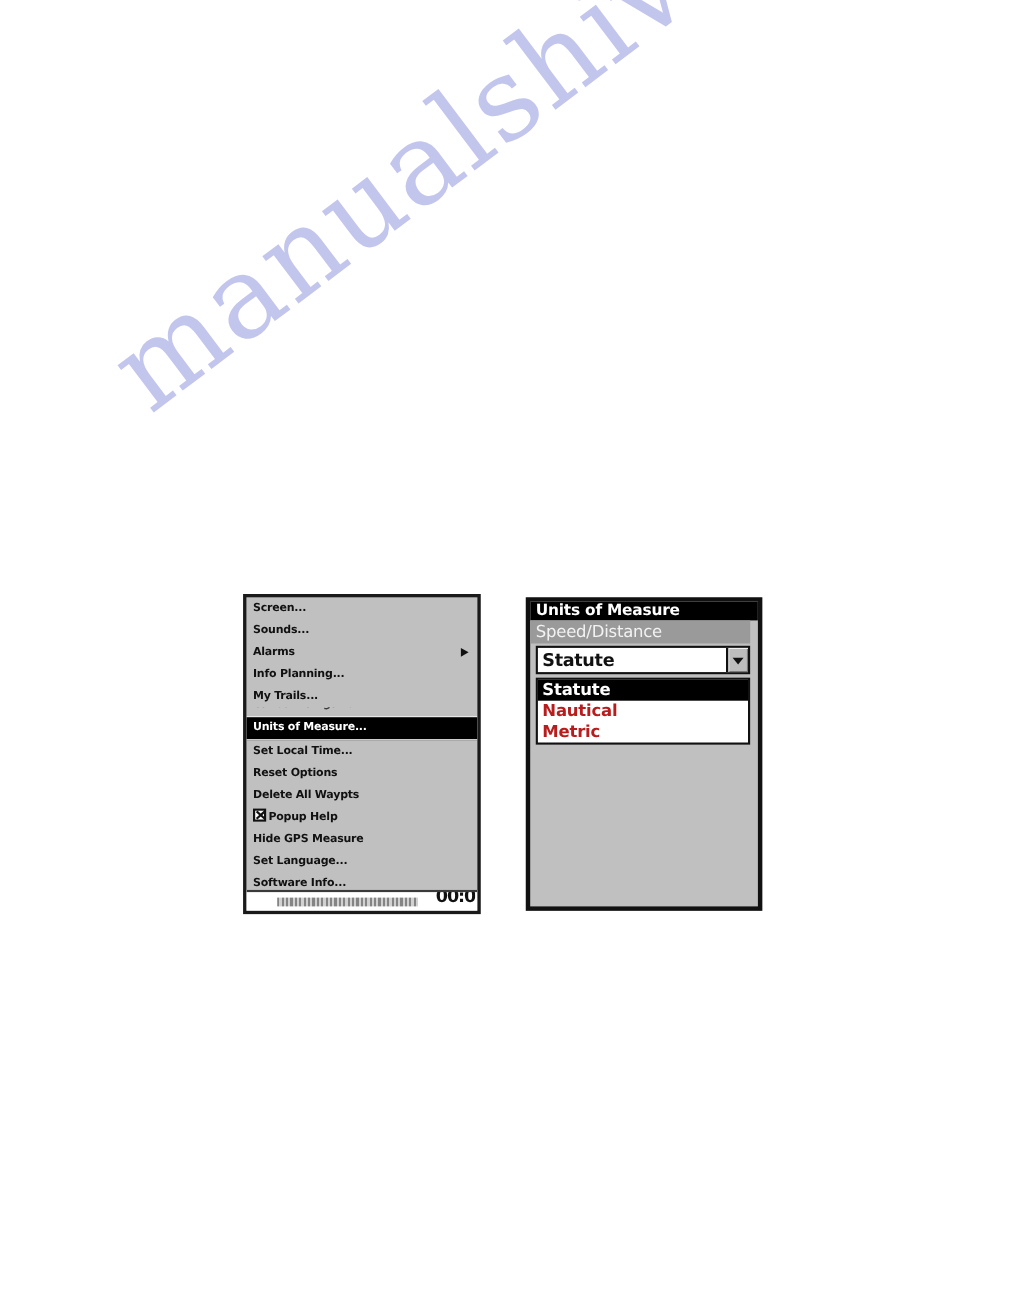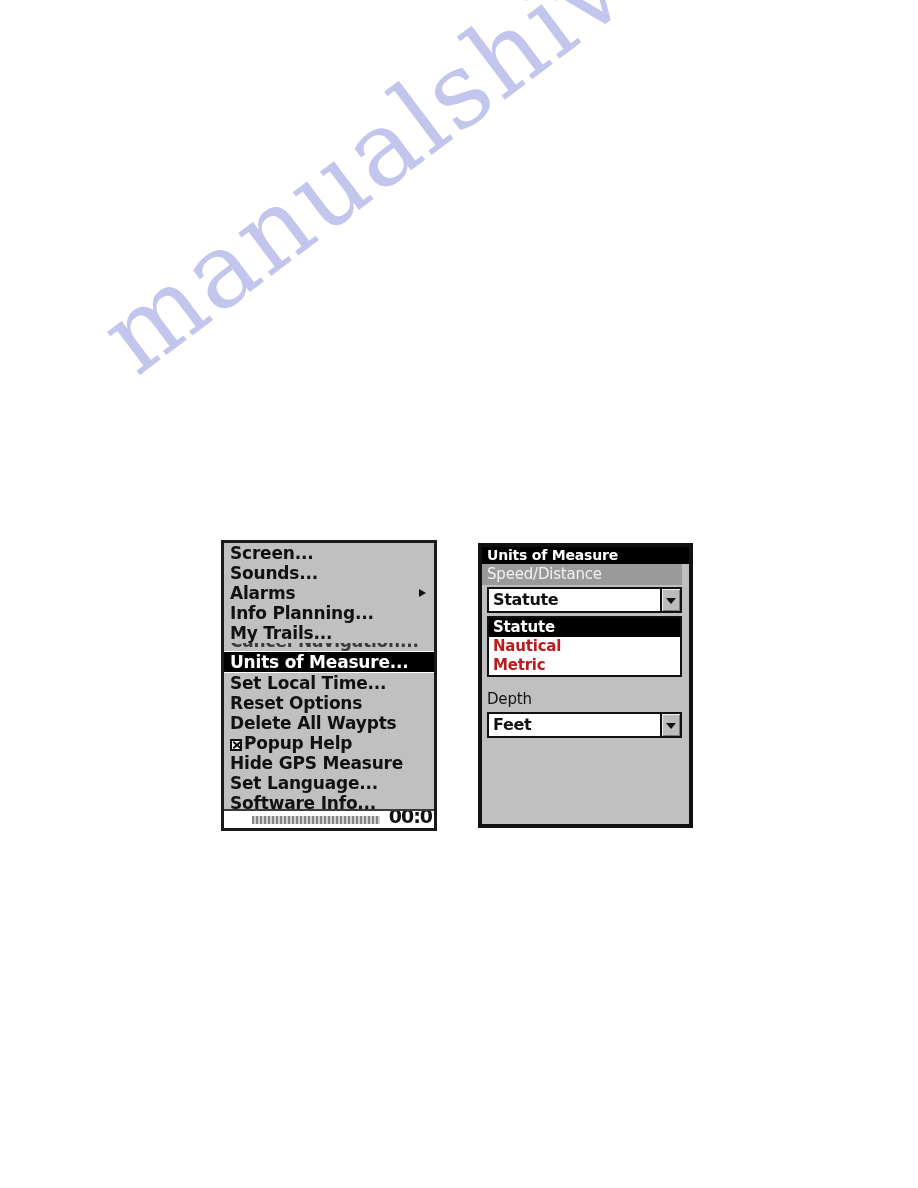--- a/index.html
+++ b/index.html
@@ -63,21 +63,21 @@
     padding: 0;
     list-style: none;
   }
   .menu-row {
     position: relative;
     height: 20px;
     line-height: 20px;
     padding: 0 4px 0 6px;
     font-family: "DejaVu Sans", sans-serif;
     font-weight: bold;
-    font-size: 17px;
+    font-size: 10px;
     color: #111111;
     white-space: nowrap;
     letter-spacing: -0.2px;
     box-sizing: border-box;
   }
   .menu-row.selected {
     background: #000000;
     color: #ffffff;
     border-top: 1px solid #ffffff;
     border-bottom: 1px solid #ffffff;
@@ -149,21 +149,21 @@
     background: repeating-linear-gradient(90deg,
        #6f6f6f 0px, #6f6f6f 2px, #c9c9c9 2px, #c9c9c9 4px);
     opacity: .85;
   }
   #status-clock {
     position: absolute;
     right: 2px;
     top: -6px;
     font-family: "DejaVu Sans", sans-serif;
     font-weight: bold;
-    font-size: 19px;
+    font-size: 16px;
     color: #111111;
     letter-spacing: -1px;
     height: 22px;
     overflow: hidden;
   }
 
   
   #units-panel {
     left: 478px;
     top: 543px;
@@ -354,21 +354,14 @@
       <div class="dropdown-option">Nautical</div>
       <div class="dropdown-option">Metric</div>
     </div>
   </div>
 
   <div class="spacer-8"></div>
 
 
   <div class="spacer-4"></div>
 
-  <div class="field-group">
-    <div class="field-label">Depth</div>
-    <div class="combo">
-      <div class="combo-value">Feet</div>
-      <div class="combo-button"></div>
-    </div>
-  </div>
 
 </div>
 
 </body></html>

